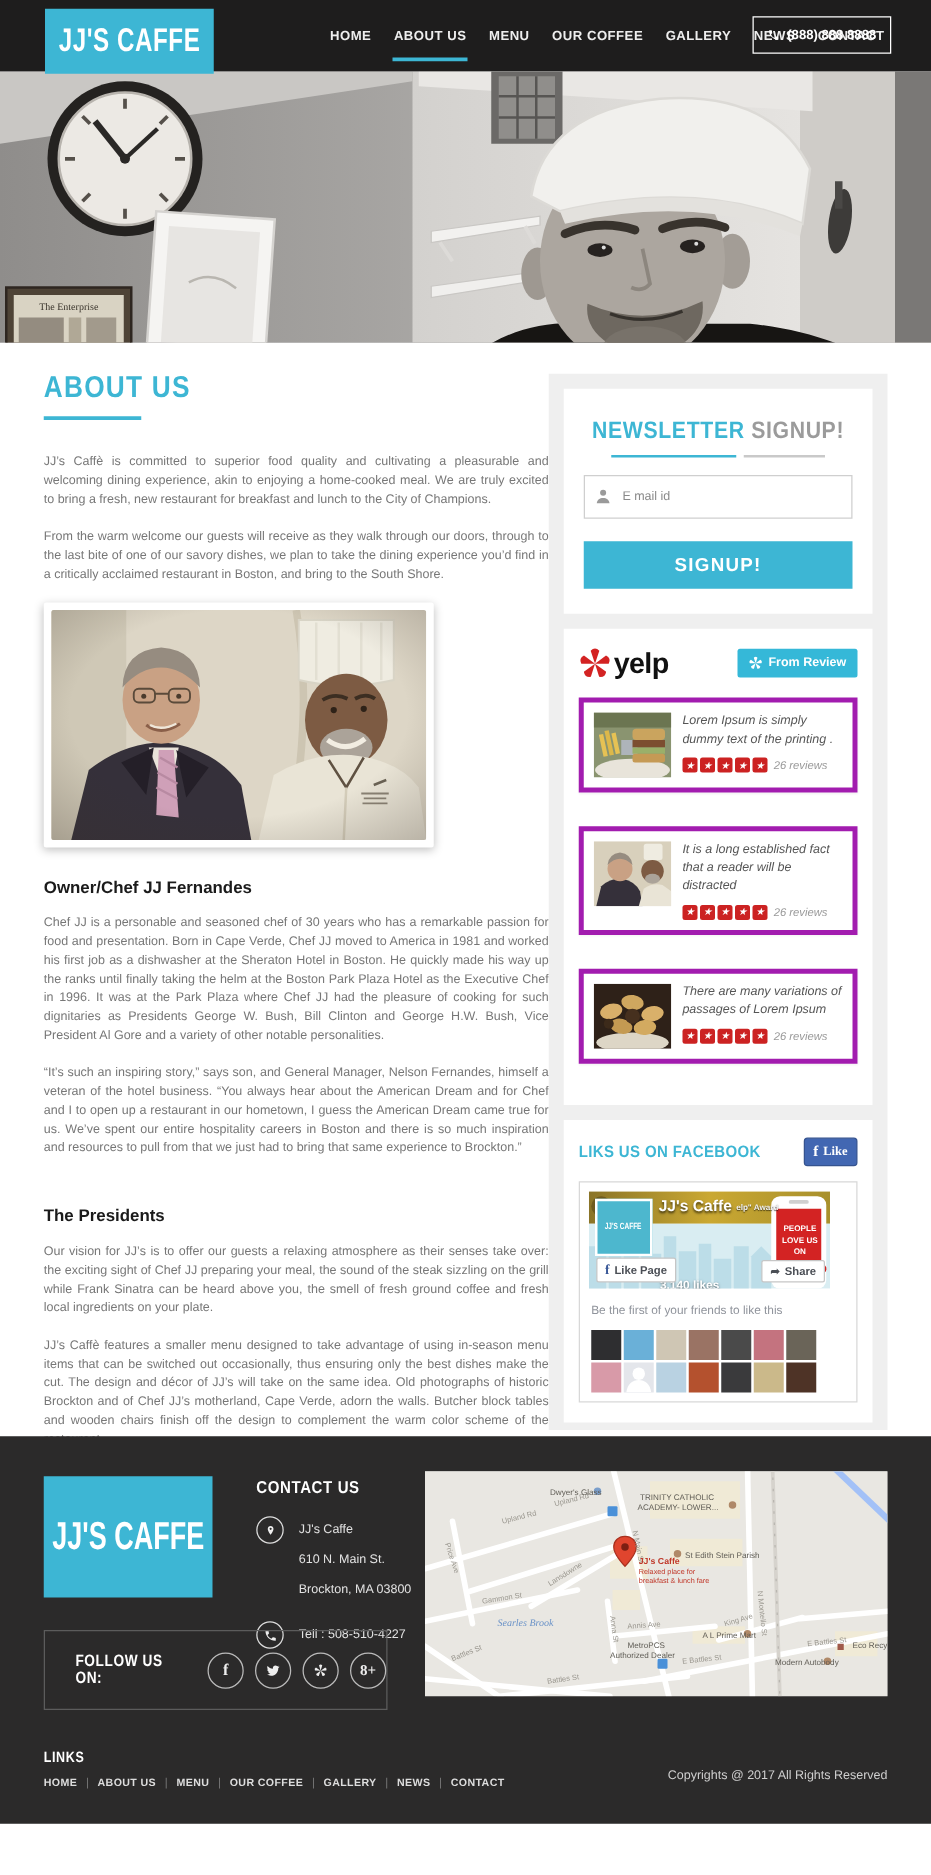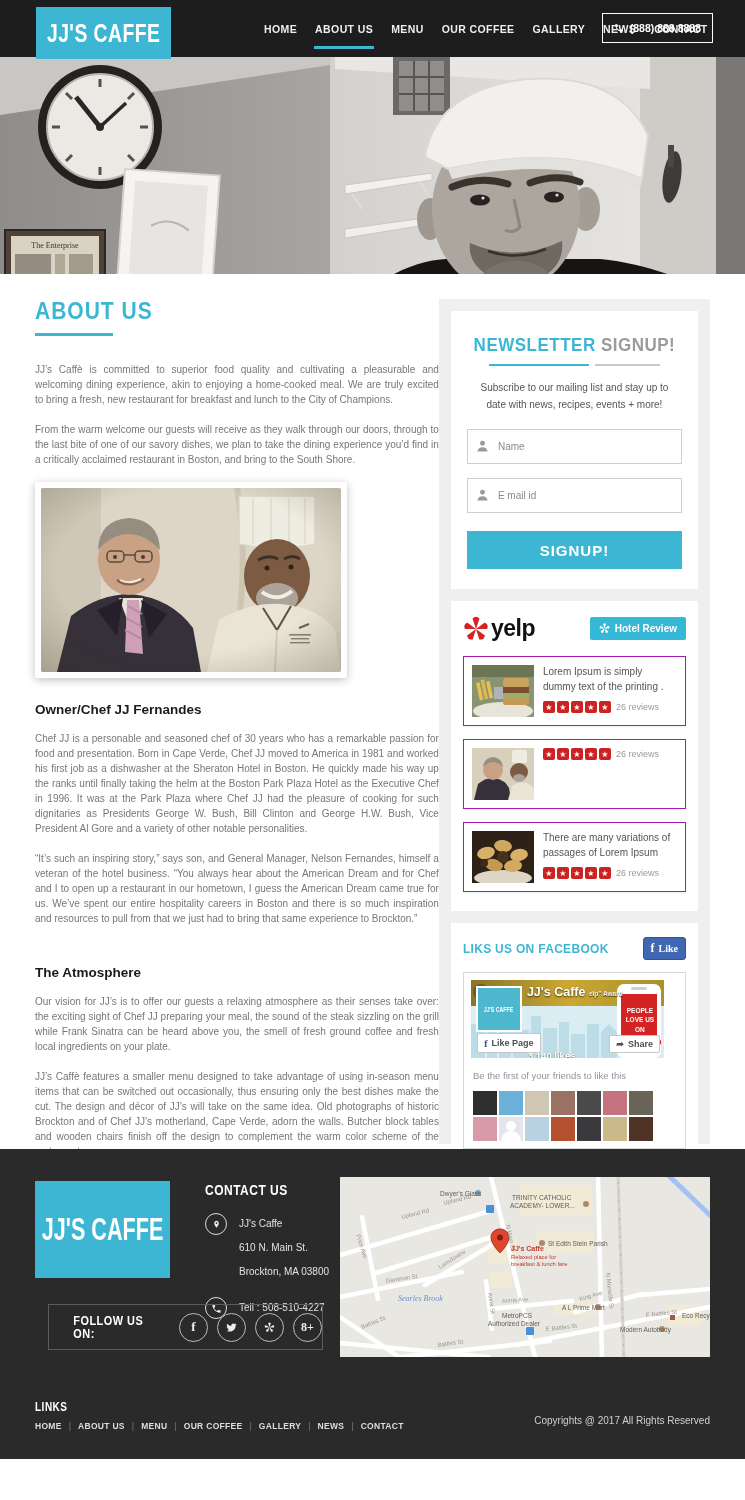--- a/index.html
+++ b/index.html
@@ -61,22 +61,22 @@
 
   .yelp-card { padding:14px 12px 6px 12px; }
   .yelp-head { display:flex; align-items:center; justify-content:space-between; margin-bottom:14px; }
   .yelp-logo { display:flex; align-items:flex-end; gap:2px; }
   .yelp-logo svg { width:26px; height:26px; }
   .yelp-logo span { font-size:23px; font-weight:bold; color:#111; letter-spacing:-0.5px; }
   .write-review { background:#35b8d8; color:#fff; border:none; border-radius:2px; font-size:10px; font-weight:bold;
                   padding:6px 9px; display:flex; align-items:center; gap:5px; cursor:pointer;
                   font-family:"Liberation Sans",sans-serif; }
   .write-review svg { width:11px; height:11px; }
-  .review { border:1px solid #a21caf; box-shadow:0 1px 2px rgba(0,0,0,0.06); padding:8px; display:flex; gap:9px;
-            margin-bottom:13px; background:#fff; }
+  .review { border:4px solid #a21caf; box-shadow:0 1px 2px rgba(0,0,0,0.06); padding:8px; display:flex; gap:9px;
+            margin-bottom:27px; background:#fff;font-style:italic; }
   .review .thumb { width:62px; height:52px; flex:none; }
   .review .thumb svg { width:62px; height:52px; display:block; }
   .review .r-body { flex:1; }
   .review .r-text { font-size:10px; color:#555; line-height:1.45; margin-bottom:7px; }
   .stars-row { display:flex; align-items:center; gap:5px; }
   .stars { display:flex; gap:2px; }
   .star { width:12px; height:12px; background:#cc2222; border-radius:2px; color:#fff; font-size:8px;
           display:flex; align-items:center; justify-content:center; }
   .r-count { font-size:9px; color:#9a9a9a; }
 
@@ -121,21 +121,21 @@
                  white-space:nowrap; }
   .f-contact { position:absolute; left:205px; top:34px; width:135px; }
   .f-contact h4 { color:#fff; font-size:12px; letter-spacing:0.5px; transform:scale(1,1.15); transform-origin:left;
                   margin-bottom:16px; }
   .c-row { display:flex; gap:12px; margin-bottom:8px; }
   .c-icon { width:22px; height:22px; border:1px solid #ddd; border-radius:50%; flex:none;
             display:flex; align-items:center; justify-content:center; }
   .c-icon svg { width:11px; height:11px; fill:#eee; }
   .c-lines { font-size:10px; color:#e2e2e2; line-height:1.4; padding-top:4px; }
   .c-lines div { margin-bottom:10px; }
-  .follow-box { position:absolute; left:48px; top:155px; width:275px; height:46px; border:1px solid #5c5c5c;
+  .follow-box { position:absolute; left:35px; top:155px; width:275px; height:64px; border:1px solid #5c5c5c;
                 display:flex; align-items:center; padding-left:22px; gap:14px; }
   .follow-box .fl { color:#fff; font-size:11.5px; font-weight:bold; letter-spacing:0.5px; transform:scale(0.95,1.15); }
   .soc { display:flex; gap:9px; }
   .soc .s { width:29px; height:29px; border:1px solid #bbb; border-radius:50%; display:flex; align-items:center;
             justify-content:center; color:#eee; cursor:pointer; }
   .soc .s svg { width:13px; height:13px; fill:#eee; }
   .soc .s .gt { font-size:12px; font-weight:bold; color:#eee; font-family:"Liberation Serif",serif; }
   .f-map { position:absolute; left:340px; top:28px; width:370px; height:180px; overflow:hidden; background:#e9e7e2; }
   .f-bottom-links { position:absolute; left:35px; top:252px; }
   .f-bottom-links h5 { color:#fff; font-size:10px; letter-spacing:0.5px; margin-bottom:9px; transform:scale(1,1.2);
@@ -336,45 +336,35 @@
           </g>
           <path d="M258,140 l10,-4" stroke="#6a6254" stroke-width="2"></path>
           <rect width="300" height="184" fill="url(#vig)"></rect>
         </svg>
       </div>
 
       <h3 class="section-heading">Owner/Chef JJ Fernandes</h3>
       <p>Chef JJ is a personable and seasoned chef of 30 years who has a remarkable passion for food and presentation.  Born in Cape Verde, Chef JJ moved to America in 1981 and worked his first job as a dishwasher at the Sheraton Hotel in Boston.  He quickly made his way up the ranks until finally taking the helm at the Boston Park Plaza Hotel as the Executive Chef in 1996.  It was at the Park Plaza where Chef JJ had the pleasure of cooking for such dignitaries as Presidents George W. Bush, Bill Clinton and George H.W. Bush, Vice President Al Gore and a variety of other notable personalities.</p>
       <p>“It’s such an inspiring story,” says son, and General Manager, Nelson Fernandes, himself a veteran of the hotel business.  “You always hear about the American Dream and for Chef and I to open up a restaurant in our hometown, I guess the American Dream came true for us.  We’ve spent our entire hospitality careers in Boston and there is so much inspiration and resources to pull from that we just had to bring that same experience to Brockton.”</p>
       <div class="section-gap"></div>
-      <h3 class="section-heading">The Atmosphere</h3>
+      <h3 class="section-heading">The Presidents</h3>
       <p>Our vision for JJ’s is to offer our guests a relaxing atmosphere as their senses take over: the exciting sight of Chef JJ preparing your meal, the sound of the steak sizzling on the grill while Frank Sinatra can be heard above you, the smell of fresh ground coffee and fresh local ingredients on your plate.</p>
       <p>JJ’s Caffè features a smaller menu designed to take advantage of using in-season menu items that can be switched out occasionally, thus ensuring only the best dishes make the cut.  The design and décor of JJ’s will take on the same idea. Old photographs of historic Brockton and of Chef JJ’s motherland, Cape Verde, adorn the walls.  Butcher block tables and wooden chairs finish off the design to complement the warm color scheme of the restaurant.</p>
     </div>
 
     <aside class="sidebar">
 
       <div class="card newsletter">
         <div class="nl-title">
           <span class="accent">NEWSLETTER</span><span class="rest"> SIGNUP!</span>
         </div>
         <div class="nl-underline">
             <span class="u1"></span>
             <span class="u2"></span>
           </div>
-        <p class="nl-sub">Subscribe to our mailing list and stay up to date with news, recipes, events + more!</p>
-        <label class="field">
-          <svg class="p-icon" viewBox="0 0 14 14">
-              <g fill="#9a9a9a">
-                <circle cx="7" cy="4" r="2.6"></circle>
-                <path d="M1.5 13c.4-3 2.6-4.6 5.5-4.6s5.1 1.6 5.5 4.6z"></path>
-              </g>
-            </svg>
-          <input type="text" placeholder="Name" style="">
-        </label>
         <label class="field">
           <svg class="p-icon" viewBox="0 0 14 14">
               <g fill="#9a9a9a">
                 <circle cx="7" cy="4" r="2.6"></circle>
                 <path d="M1.5 13c.4-3 2.6-4.6 5.5-4.6s5.1 1.6 5.5 4.6z"></path>
               </g>
             </svg>
           <input type="text" placeholder="E mail id" style="">
         </label>
         <button class="signup">SIGNUP!</button>
@@ -397,21 +387,21 @@
           <button class="write-review">
             <svg viewBox="0 0 30 30">
               <g fill="#fff">
                 <path d="M15,15 L11,3 Q15,-1 19,3 Z"></path>
                 <path d="M15,15 L11,3 Q15,-1 19,3 Z" transform="rotate(72 15 15)"></path>
                 <path d="M15,15 L11,3 Q15,-1 19,3 Z" transform="rotate(144 15 15)"></path>
                 <path d="M15,15 L11,3 Q15,-1 19,3 Z" transform="rotate(216 15 15)"></path>
                 <path d="M15,15 L11,3 Q15,-1 19,3 Z" transform="rotate(288 15 15)"></path>
               </g>
             </svg>
-            <span>Hotel Review</span>
+            <span>From Review</span>
           </button>
         </div>
 
         <div class="review">
           <div class="thumb">
             <svg viewBox="0 0 62 52">
               <rect width="62" height="52" fill="#8a9470"></rect>
               <rect y="0" width="62" height="12" fill="#6b7551"></rect>
               <ellipse cx="31" cy="46" rx="30" ry="9" fill="#e8e4da"></ellipse>
               <g transform="rotate(-12 14 26)">
@@ -448,20 +438,21 @@
               <path d="M2,52 L6,36 Q14,29 23,30 Q33,32 37,40 L39,52 Z" fill="#35303a"></path>
               <circle cx="21" cy="22" r="10" fill="#c9a184"></circle>
               <path d="M11,19 Q12,10 21,9 Q30,10 31,19 Q26,14 21,14 Q16,14 11,19 Z" fill="#968c80"></path>
               <rect x="40" y="2" width="15" height="13" rx="2" fill="#efece1"></rect>
               <circle cx="47" cy="24" r="9" fill="#7d5b43"></circle>
               <ellipse cx="47" cy="30" rx="6" ry="4" fill="#aba399"></ellipse>
               <path d="M36,52 L40,38 Q47,33 55,35 L62,40 L62,52 Z" fill="#e9e4d6"></path>
             </svg>
           </div>
           <div class="r-body">
+            <div class="r-text">It is a long established fact that a reader will be distracted</div>
             <div class="stars-row">
               <div class="stars">
                   <span class="star">★</span>
                   <span class="star">★</span>
                   <span class="star">★</span>
                   <span class="star">★</span>
                   <span class="star">★</span>
                 </div>
               <span class="r-count">26 reviews</span>
             </div>

